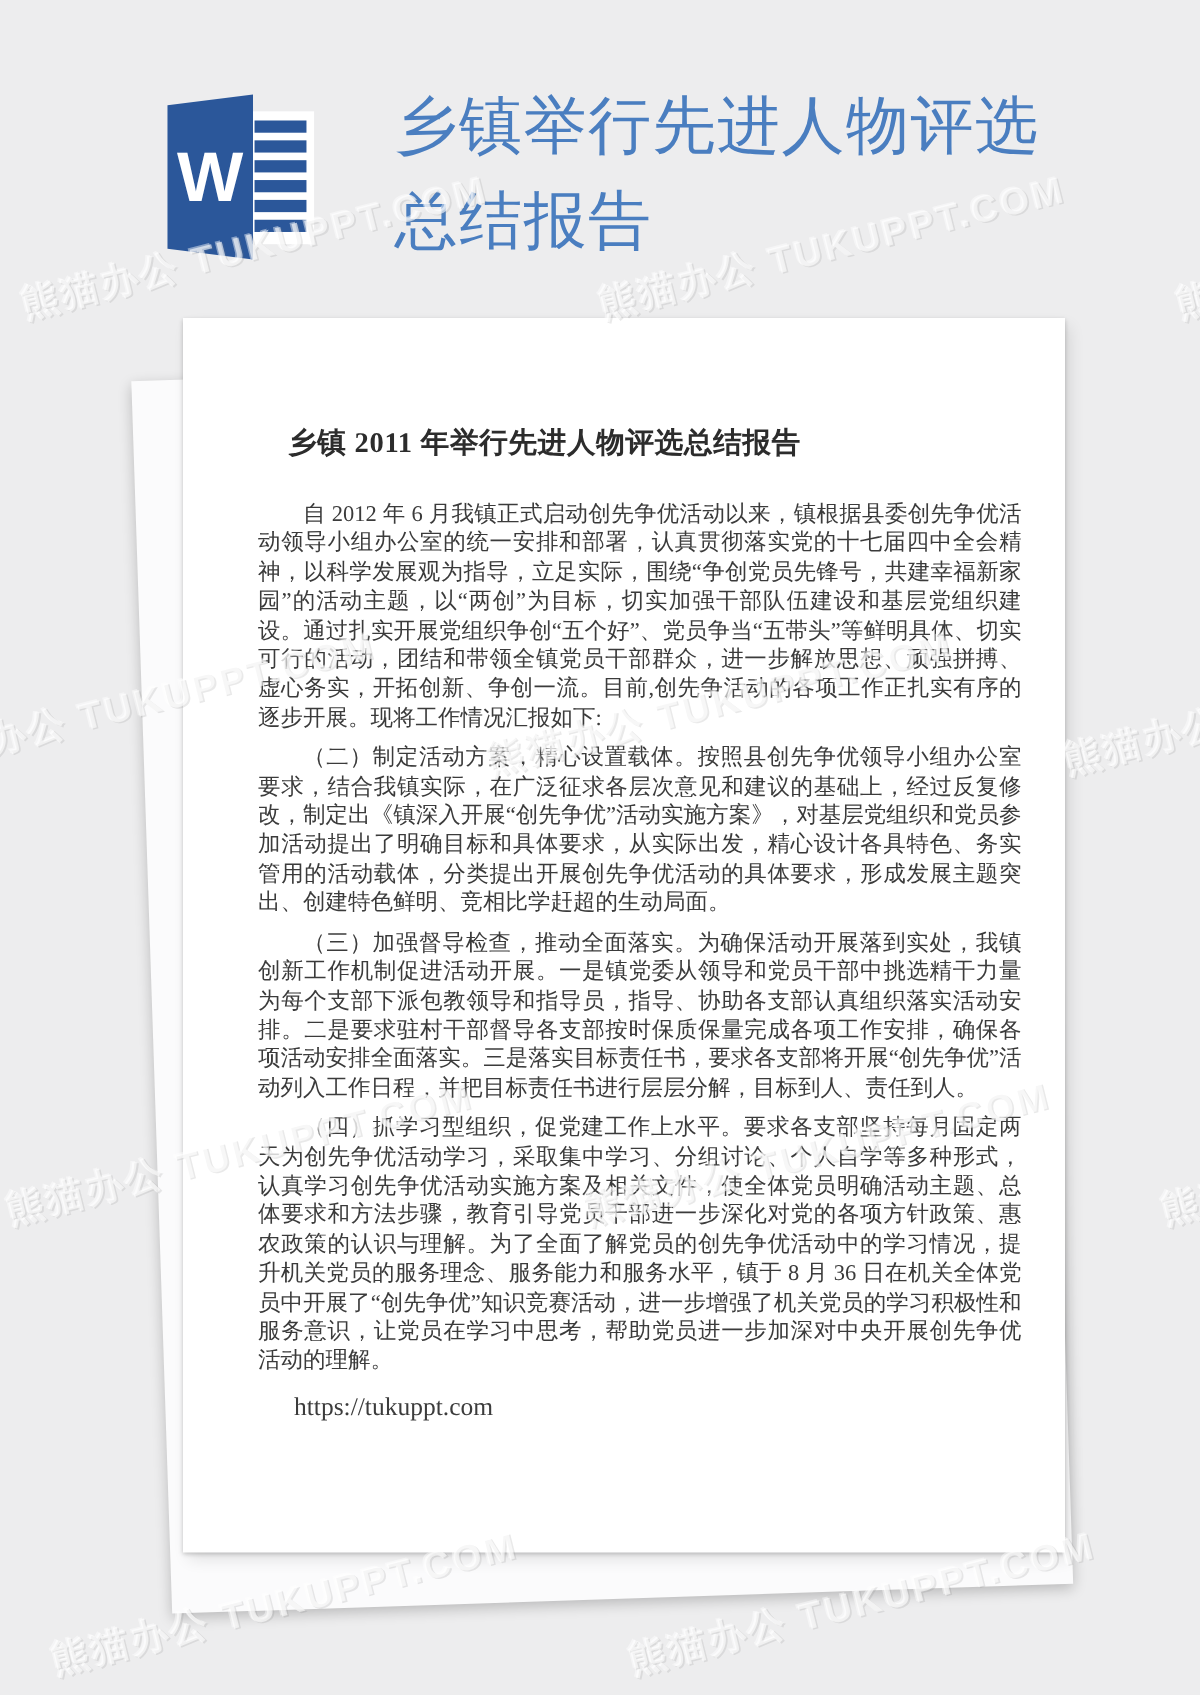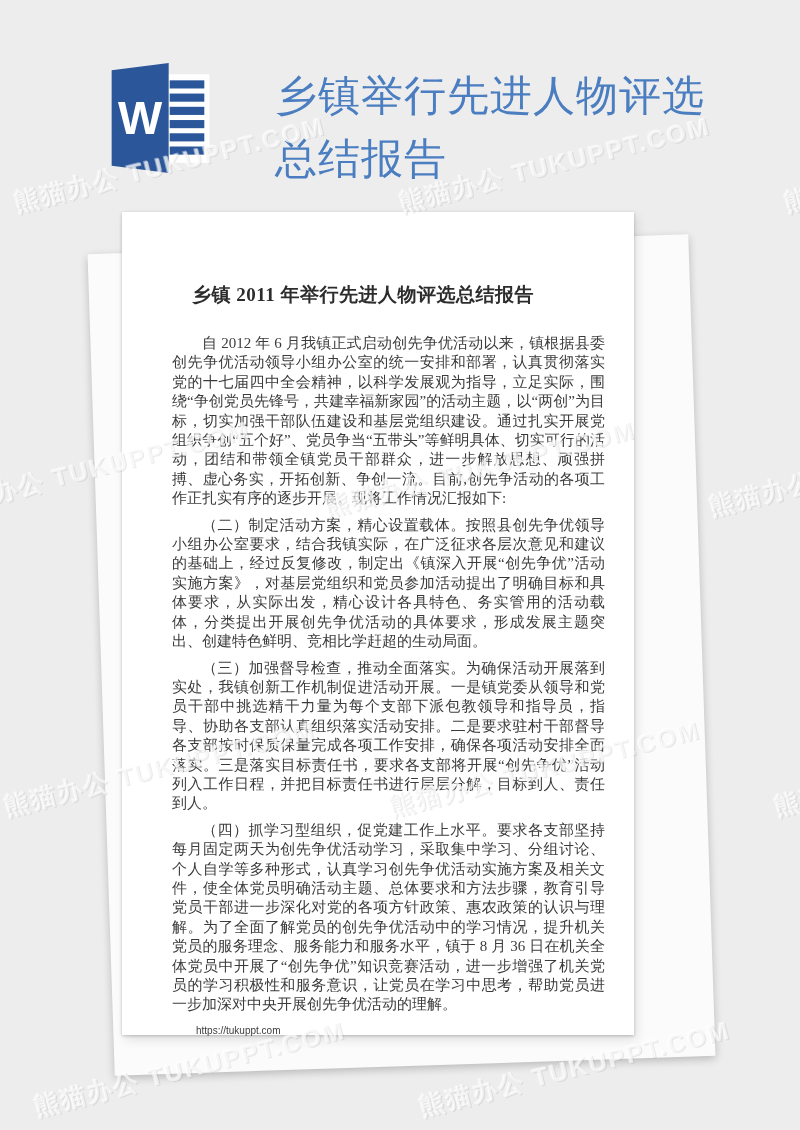--- a/index.html
+++ b/index.html
@@ -17,21 +17,21 @@
     position: absolute;
     left: 104px;
     top: 62px;
     width: 110px;
     height: 112px;
   }
   .header-title {
     position: absolute;
     left: 263px;
     top: 52px;
-    margin: 12px;
+    margin: 0;
     width: 480px;
     font-size: 42px;
     line-height: 63px;
     font-weight: 500;
     letter-spacing: 1px;
     color: #4a7ec0;
   }
   .header-title .t-line { display: block; }
 
   
@@ -43,21 +43,21 @@
     height: 822px;
     background: #fbfbfc;
     transform: rotate(-1.9deg);
     box-shadow: 0 3px 9px rgba(0,0,0,0.22);
     z-index: 1;
   }
   .page {
     position: absolute;
     left: 122px;
     top: 212px;
-    width: 512px;
+    width: 588px;
     height: 823px;
     box-sizing: border-box;
     padding: 70px 18px 16px 50px;
     background: #ffffff;
     box-shadow: 0 1px 3px rgba(0,0,0,0.22), 3px 5px 10px rgba(0,0,0,0.10);
     z-index: 2;
     font-family: "Liberation Serif", "DejaVu Serif", serif;
     color: #3b3b3b;
   }
   .doc-title {
@@ -69,23 +69,23 @@
   }
   .page p {
     margin: 0 11px 7px 0;
     font-size: 15px;
     line-height: 19.4px;
     text-align: justify;
     text-indent: 2em;
   }
   .footer-link {
     margin: 10px 0 0 24px;
-    font-size: 10px;
+    font-size: 17px;
     color: #3c3c3c;
-    font-family: Liberation Sans, sans-serif;
+    font-family: Liberation Serif, serif;
   }
 
   
   .watermarks {
     position: absolute;
     inset: 0;
     z-index: 6;
     pointer-events: none;
   }
   .wm {

